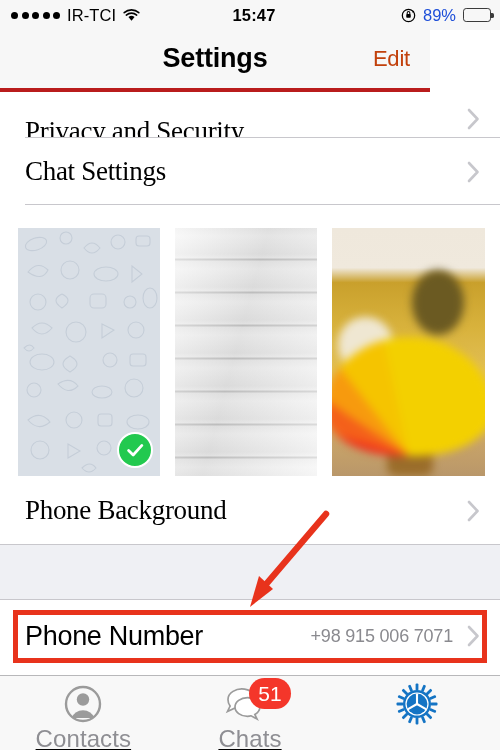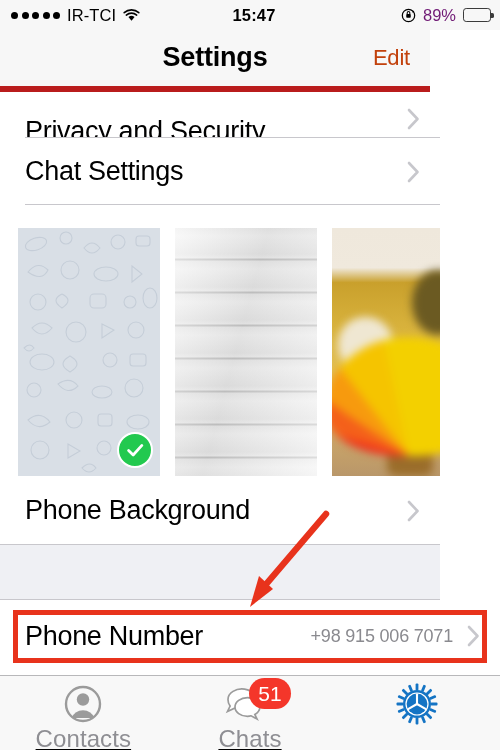--- a/index.html
+++ b/index.html
@@ -56,21 +56,21 @@
     font-size: 16.5px; font-weight: bold; color: #000;
     letter-spacing: 0.2px;
     padding-left: 8px;
   }
   .status-right {
     position: absolute;
     right: 9px; top: 0; height: 30px;
     display: flex; align-items: center; gap: 7px;
   }
   .rot-lock { width: 15px; height: 15px; display:block; }
-  .batt-pct { font-size: 16.5px; color: #701a75; }
+  .batt-pct { font-size: 16.5px; color: #1d4ed8; }
   .battery {
     position: relative;
     width: 28px; height: 13.5px;
     border: 1.3px solid #3b3b3b;
     border-radius: 3.2px;
     box-sizing: border-box;
     padding: 1.3px;
   }
   .battery::after {
     content: "";
@@ -85,21 +85,21 @@
     background: #fdcb2e;
     border-radius: 1.6px;
   }
 
   
   .nav-bar {
     position: absolute;
     top: 30px; left: 0;
     width: 430px; height: 62px;
     background: #f7f7f7;
-    border-bottom: 6px solid #b91c1c;
+    border-bottom: 4px solid #b91c1c;
     box-sizing: border-box;
   }
   .nav-title {
     position: absolute;
     left: 0; right: 0; top: 0; bottom: 1px;
     display: flex; align-items: center; justify-content: center;
     font-size: 27px; font-weight: bold; color: #000;
     letter-spacing: -0.2px;
   }
   .nav-edit {
@@ -107,24 +107,25 @@
     right: 20px; top: 0; bottom: 1px;
     display: flex; align-items: center;
     font-size: 22px; color: #c2410c;
     letter-spacing: -0.2px;
   }
 
   
   .content {
     position: absolute;
     top: 92px; left: 0;
-    width: 440px;
+    width: 500px;
     height: 583px;
     background: #ffffff;
     overflow: hidden;
+    font-family: Liberation Serif, serif;
   }
 
   .row {
     position: relative;
     height: 67px;
     background: #fff;
     display: flex;
     align-items: center;
   }
   .row .label {

